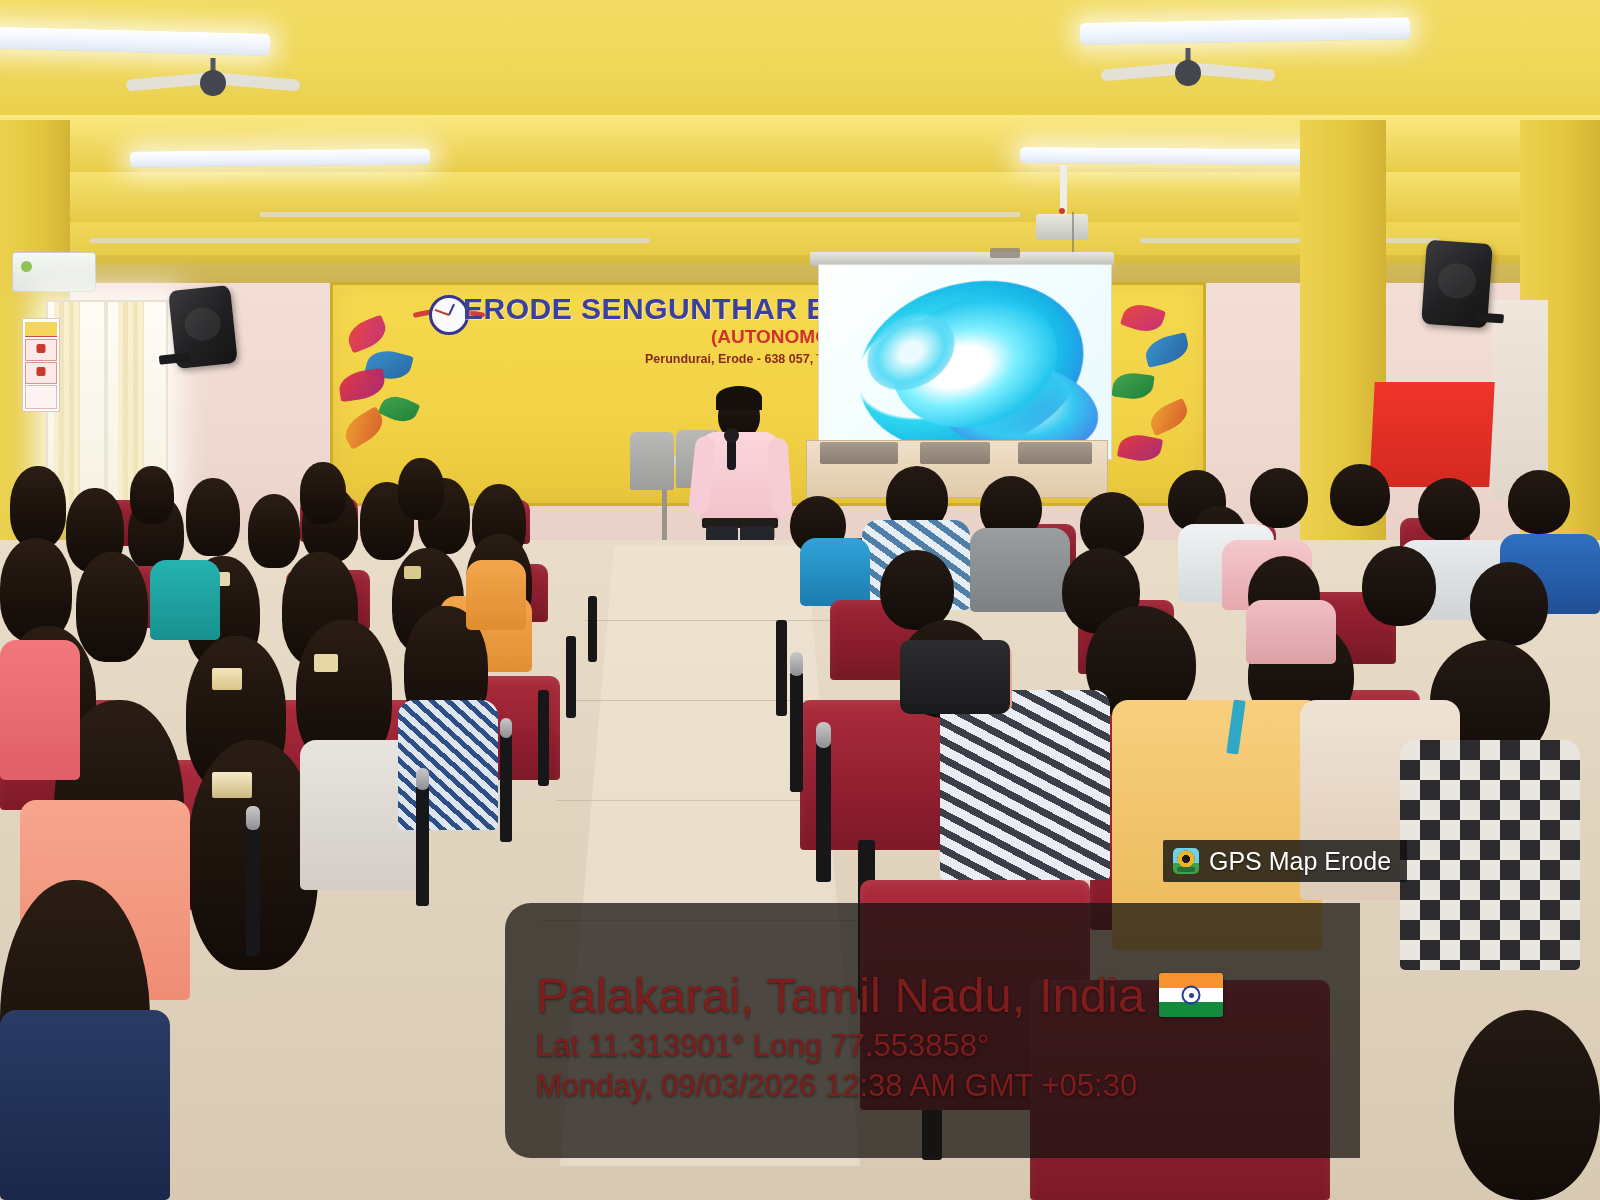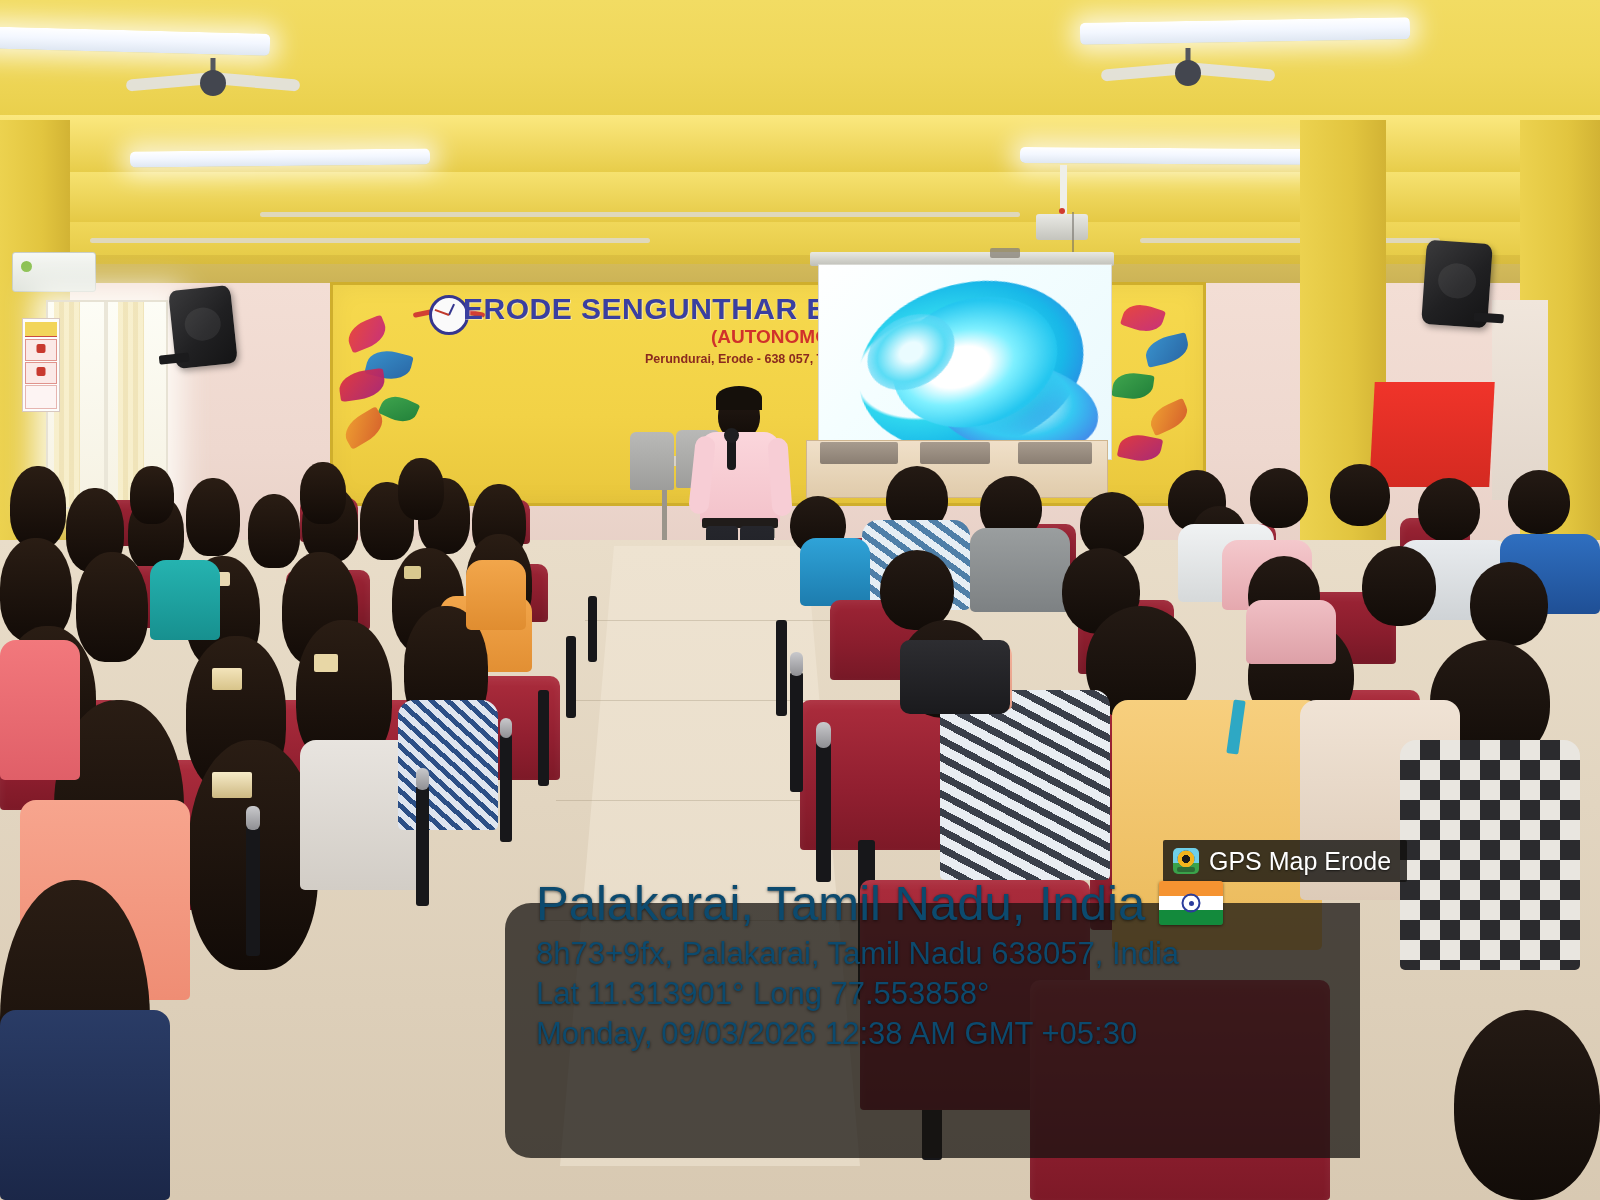--- a/index.html
+++ b/index.html
@@ -206,21 +206,21 @@
   .ov-map .bldg{position:absolute;background:rgba(216,210,196,.65);border-radius:2px;}
   .ov-map .pin{position:absolute;left:163px;top:123px;width:34px;height:34px;}
   .ov-map .pin .b{position:absolute;inset:0;border-radius:50% 50% 50% 0;
     background:#e8382b;transform:rotate(-45deg);box-shadow:0 2px 3px rgba(0,0,0,.4);}
   .ov-map .pin .h{position:absolute;left:50%;top:45%;transform:translate(-50%,-50%);
     width:11px;height:11px;border-radius:50%;background:#7d1410;}
   .ov-map .gg{position:absolute;left:14px;bottom:4px;font-size:40px;color:#fff;
     font-family:"Liberation Sans",sans-serif;letter-spacing:-1px;
     text-shadow:0 0 4px rgba(0,0,0,.95),0 0 8px rgba(0,0,0,.7),1px 1px 0 rgba(0,0,0,.8);}
 
-  .ov-text{position:absolute;left:536px;top:872px;width:830px;color:#0c4a6e;}
+  .ov-text{position:absolute;left:536px;top:964px;width:830px;color:#7f1d1d;}
   .ov-title{font-size:49px;line-height:62px;white-space:nowrap;display:flex;align-items:center;gap:14px;
     text-shadow:0 1px 3px rgba(0,0,0,.55);}
   .ov-line{font-size:31px;line-height:40px;white-space:nowrap;
     text-shadow:0 1px 3px rgba(0,0,0,.55);}
   .flag{display:inline-block;width:64px;height:44px;border-radius:3px;position:relative;
     box-shadow:0 1px 3px rgba(0,0,0,.5);flex:0 0 auto;
     background:linear-gradient(180deg,#f59331 0 33.3%,#ffffff 33.3% 66.6%,#138a3c 66.6% 100%);}
   .flag .chakra{position:absolute;left:50%;top:50%;transform:translate(-50%,-50%);
     width:15px;height:15px;border-radius:50%;border:2px solid #2b3c9c;}
   .flag .chakra::after{content:"";position:absolute;left:50%;top:50%;transform:translate(-50%,-50%);
@@ -512,18 +512,17 @@
   <div class="ov-panel"></div>
 
 
   <div class="ov-text">
     <div class="ov-title">
       <span>Palakarai, Tamil Nadu, India</span>
       <span class="flag">
           <span class="chakra"></span>
         </span>
     </div>
-    <div class="ov-line">8h73+9fx, Palakarai, Tamil Nadu 638057, India</div>
     <div class="ov-line">Lat 11.313901° Long 77.553858°</div>
     <div class="ov-line">Monday, 09/03/2026 12:38 AM GMT +05:30</div>
   </div>
 
 </div>
 
 </body></html>

